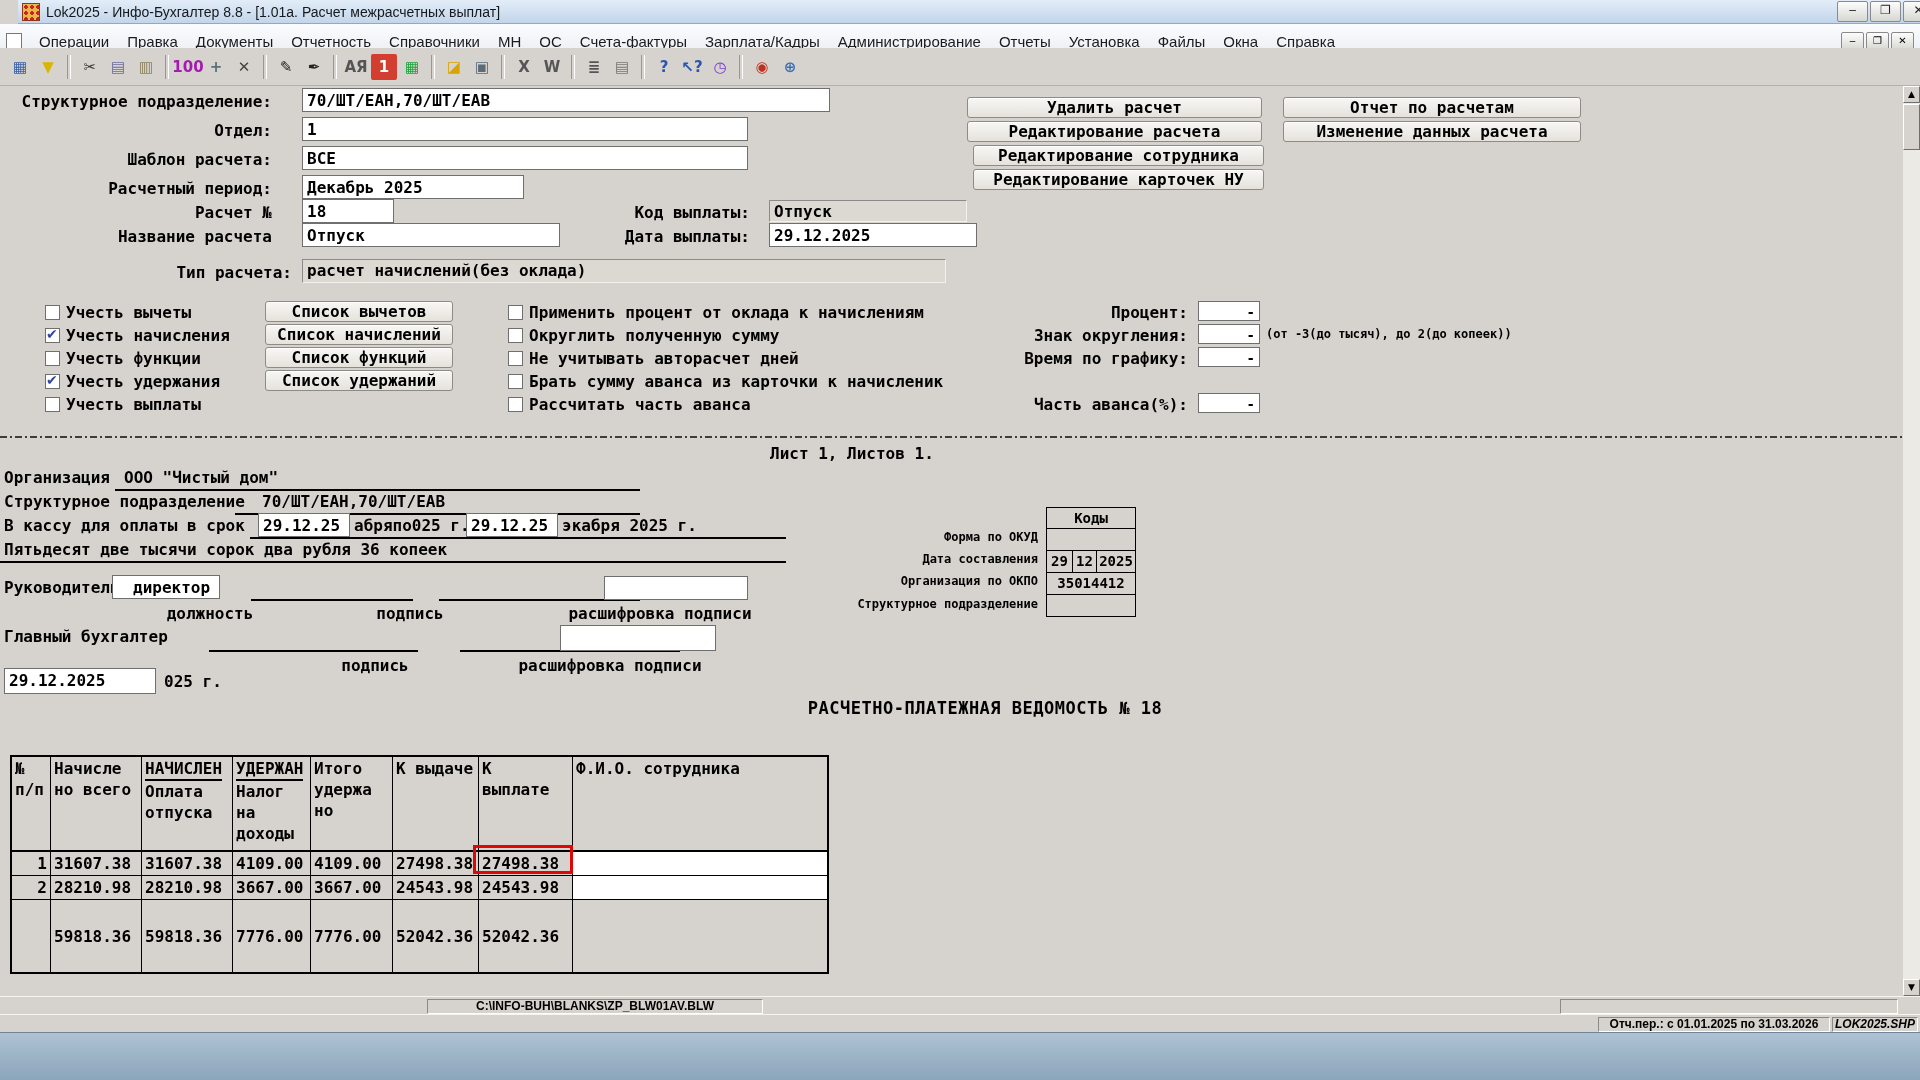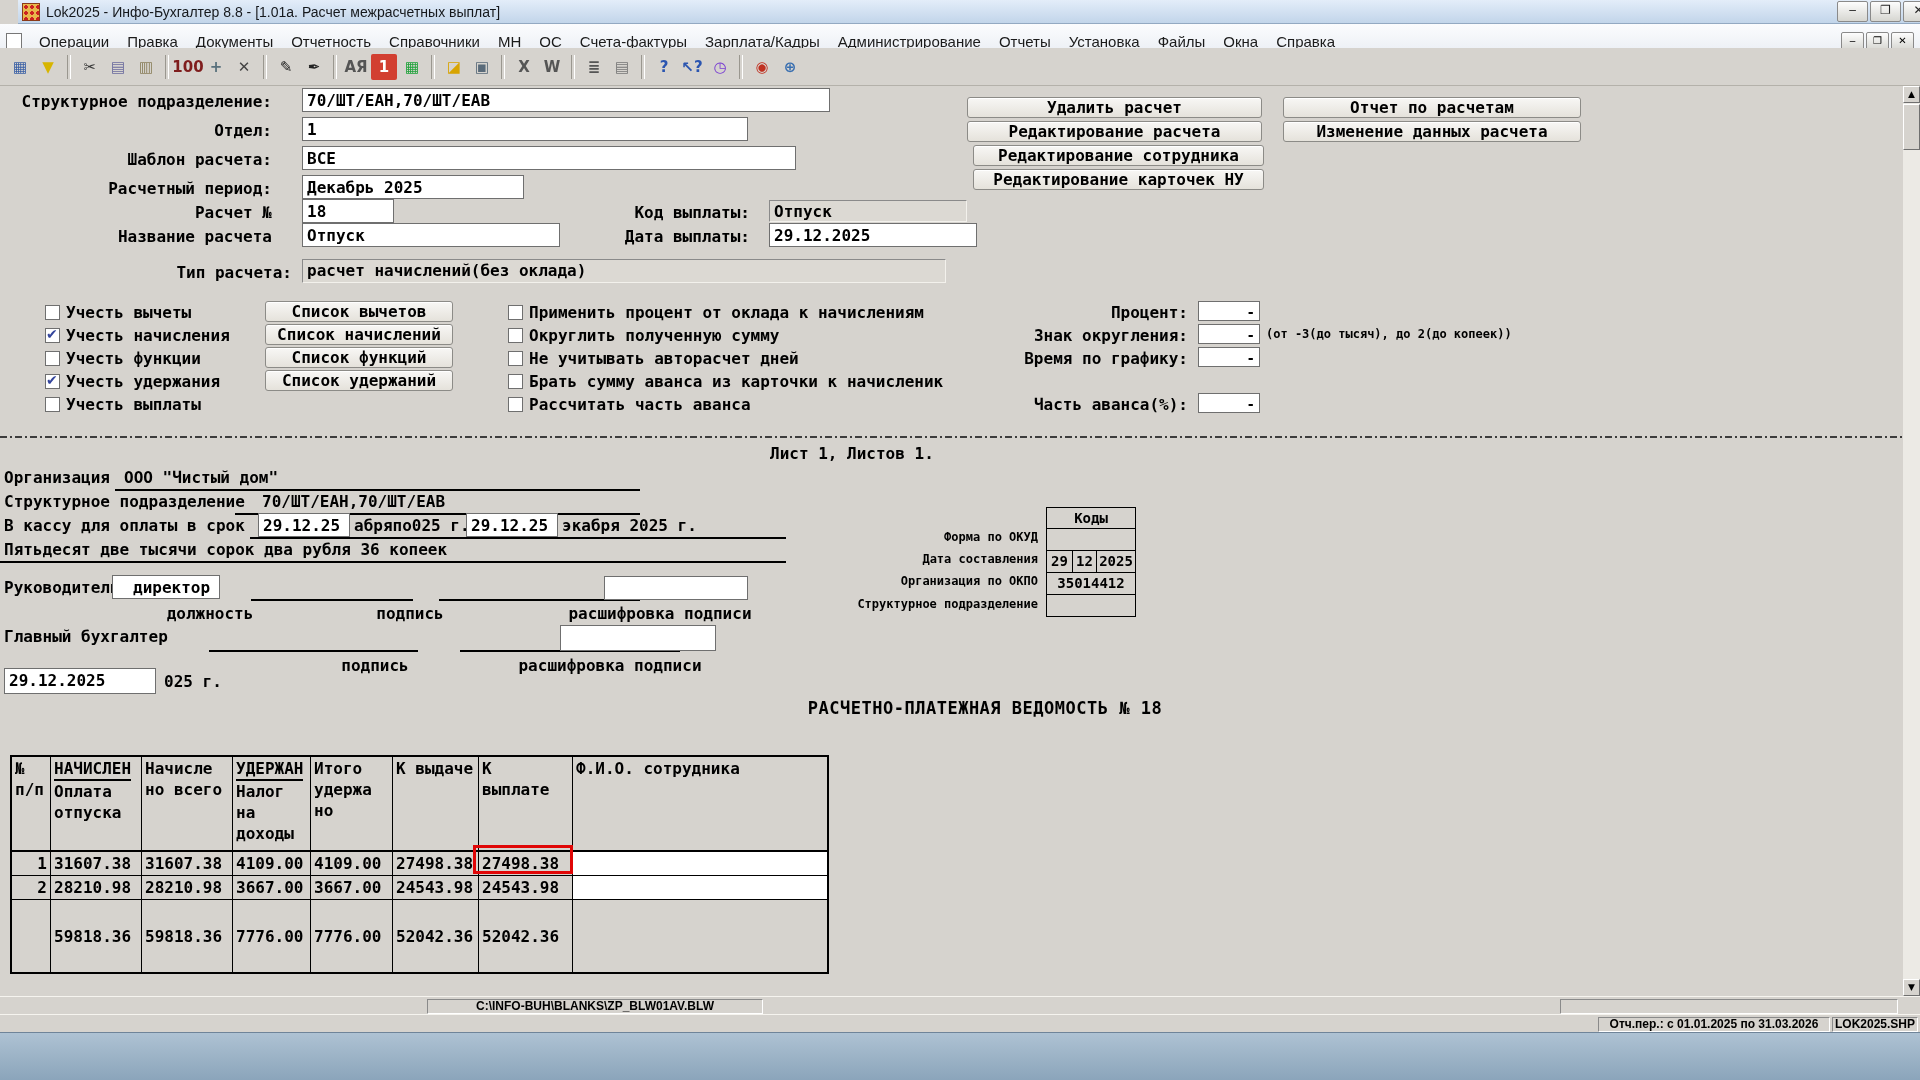--- a/index.html
+++ b/index.html
@@ -107,21 +107,21 @@
 
   <div class="toolbar">
       <span id="toolbar-icons" style="display:flex;align-items:center;">
         <span class="ticon" style="color: rgb(58, 95, 165);">▦</span>
         <span class="ticon" style="color: rgb(215, 181, 0);">▼</span>
         <span class="tsep"></span>
         <span class="ticon" style="color: rgb(58, 58, 58);">✂</span>
         <span class="ticon" style="color: rgb(107, 107, 158);">▤</span>
         <span class="ticon" style="color: rgb(138, 127, 90);">▥</span>
         <span class="tsep"></span>
-        <span class="ticon" style="color: #7f1d1d;">100</span>
+        <span class="ticon" style="color: #a21caf;">100</span>
         <span class="ticon" style="color: rgb(88, 112, 124);">+</span>
         <span class="ticon" style="color: rgb(68, 68, 68);">✕</span>
         <span class="tsep"></span>
         <span class="ticon" style="color: rgb(34, 34, 34);">✎</span>
         <span class="ticon" style="color: rgb(34, 34, 34);">✒</span>
         <span class="tsep"></span>
         <span class="ticon" style="color: rgb(85, 85, 85);">АЯ</span>
         <span class="ticon" style="color: rgb(255, 255, 255); background: rgb(210, 63, 49);">1</span>
         <span class="ticon" style="color: rgb(31, 162, 58);">▦</span>
         <span class="tsep"></span>
@@ -141,21 +141,21 @@
         <span class="ticon" style="color: rgb(192, 48, 32);">◉</span>
         <span class="ticon" style="color: rgb(58, 111, 176);">⊕</span>
       </span>
     </div>
 
   <div class="flabel mono abs" style="top:92px;">Структурное подразделение:</div>
   <div class="field mono" style="left:302px;top:88px;width:528px;height:24px;">70/ШТ/ЕАН,70/ШТ/ЕАВ</div>
   <div class="flabel mono abs" style="top:121px;">Отдел:</div>
   <div class="field mono" style="left:302px;top:117px;width:446px;height:24px;">1</div>
   <div class="flabel mono abs" style="top:150px;">Шаблон расчета:</div>
-  <div class="field mono" style="left:302px;top:146px;width:494px;height:24px;">ВСЕ</div>
+  <div class="field mono" style="left:302px;top:146px;width:446px;height:24px;">ВСЕ</div>
   <div class="flabel mono abs" style="top:179px;">Расчетный период:</div>
   <div class="field mono" style="left:302px;top:175px;width:222px;height:24px;">Декабрь 2025</div>
   <div class="flabel mono abs" style="top:203px;">Расчет №</div>
   <div class="field mono" style="left:302px;top:199px;width:92px;height:24px;">18</div>
   <div class="mono abs" style="left:558px;top:203px;width:192px;text-align:right;">Код выплаты:</div>
   <div class="gfield mono" style="left:769px;top:200px;width:198px;height:22px;">Отпуск</div>
   <div class="flabel mono abs" style="top:227px;">Название расчета</div>
   <div class="field mono" style="left:302px;top:223px;width:258px;height:24px;">Отпуск</div>
   <div class="mono abs" style="left:558px;top:227px;width:192px;text-align:right;">Дата выплаты:</div>
   <div class="field mono" style="left:769px;top:223px;width:208px;height:24px;">29.12.2025</div>
@@ -256,27 +256,27 @@
 
   <div class="mono abs" style="left:700px;top:698px;width:570px;text-align:center;font-size:17px;letter-spacing:.5px;">РАСЧЕТНО-ПЛАТЕЖНАЯ ВЕДОМОСТЬ № 18</div>
 
   <div id="stmt-table">
       <div class="trow thead" style="height: 93px;">
         <div class="tcell" style="width: 38px;">
           <div class="hline"><span>№</span></div>
           <div class="hline"><span>п/п</span></div>
         </div>
         <div class="tcell" style="width: 91px;">
+          <div class="hline"><span>Начисле</span></div>
+          <div class="hline"><span>но всего</span></div>
+        </div>
+        <div class="tcell" style="width: 91px;">
           <div class="hline"><span class="hu">НАЧИСЛЕН</span></div>
           <div class="hline"><span>Оплата</span></div>
           <div class="hline"><span>отпуска</span></div>
-        </div>
-        <div class="tcell" style="width: 91px;">
-          <div class="hline"><span>Начисле</span></div>
-          <div class="hline"><span>но всего</span></div>
         </div>
         <div class="tcell" style="width: 78px;">
           <div class="hline"><span class="hu">УДЕРЖАН</span></div>
           <div class="hline"><span>Налог</span></div>
           <div class="hline"><span>на</span></div>
           <div class="hline"><span>доходы</span></div>
         </div>
         <div class="tcell" style="width: 82px;">
           <div class="hline"><span>Итого</span></div>
           <div class="hline"><span>удержа</span></div>
@@ -330,21 +330,21 @@
   <div class="sb-btn" style="top:86px;">▲</div>
   <div class="sb-thumb"></div>
   <div class="sb-btn" style="top:979px;">▼</div>
 
   <div class="strip" style="top:996px;">
     <div class="sbox" style="left:427px;top:2px;width:336px;">C:\INFO-BUH\BLANKS\ZP_BLW01AV.BLW</div>
     <div class="sbox" style="left:1560px;top:2px;width:338px;"></div>
   </div>
   <div class="strip" style="top:1014px;">
     <div class="sbox" style="left:1598px;top:2px;width:232px;">Отч.пер.: с 01.01.2025 по 31.03.2026</div>
-    <div class="sbox" style="left:1832px;top:2px;width:86px;">LOK2025.SHP</div>
+    <div class="sbox" style="left:1832px;top:2px;width:86px;font-style:italic;">LOK2025.SHP</div>
   </div>
 
   <div class="taskbar">
     
     
     
     
     
     
     

